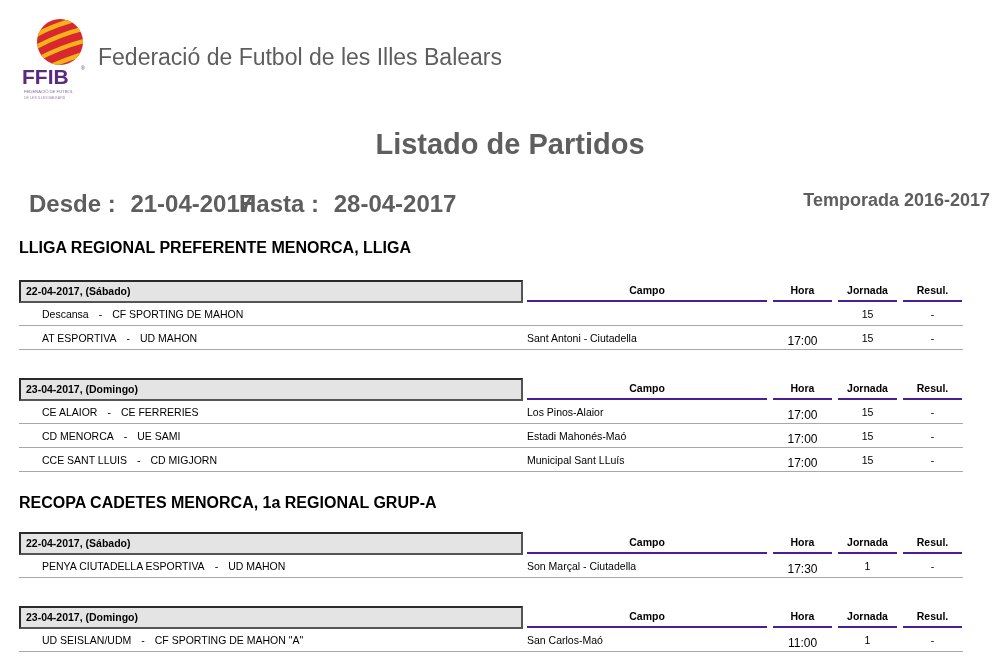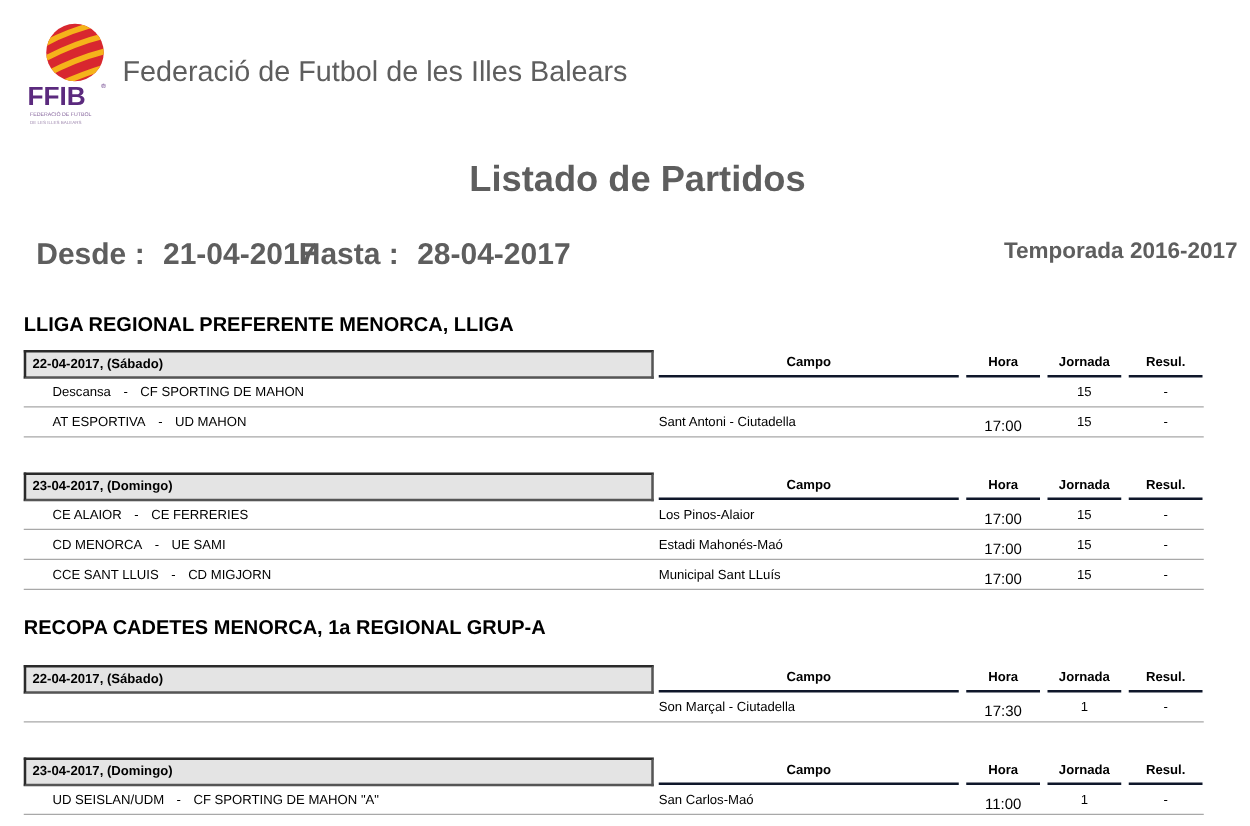--- a/index.html
+++ b/index.html
@@ -14,21 +14,21 @@
   .range .lbl { margin-right: 8px; }
   .desde { left: 29px; }
   .hasta { left: 239px; }
   .temporada { position: absolute; right: 10px; top: 190px; font-size: 18px; font-weight: bold; color: #5e5e5e; white-space: nowrap; }
 
   .comp-title { position: absolute; left: 19px; font-size: 16px; font-weight: bold; color: #000; white-space: nowrap; }
 
   .day-block { position: absolute; left: 19px; width: 944px; }
   .day-header { position: relative; height: 22px; }
   .date-box { position: absolute; left: 0; top: 0; width: 504px; height: 21px; background: #e4e4e4; border: 2px solid #2a2a2a; border-right-color:#555; border-bottom-color:#555; font-size: 10.5px; font-weight: bold; padding: 3px 0 16px 5px; white-space: nowrap; }
-  .col-h { position: absolute; top: 4px; height: 18px; font-size: 10.5px; font-weight: bold; text-align: center; border-bottom: 2px solid #0f172a; }
+  .col-h { position: absolute; top: 4px; height: 18px; font-size: 10.5px; font-weight: bold; text-align: center; border-bottom: 2px solid #4c1d95; }
   .col-campo { left: 508px; width: 240px; }
   .col-hora { left: 754px; width: 59px; }
   .col-jornada { left: 819px; width: 59px; }
   .col-resul { left: 884px; width: 59px; }
 
   .match-row { position: relative; height: 24px; border-bottom: 1.5px solid #a8a8a8; font-size: 10.5px; }
   .match-row span { position: absolute; white-space: nowrap; }
   .m-teams { left: 0; top: 6px; margin-left: 23px; }
   .m-teams .sep { margin: 0 10px; }
   .m-campo { left: 508px; top: 6px; }
@@ -66,21 +66,21 @@
 <div class="range desde">
   <span class="lbl">Desde :</span>
   <span>21-04-2017</span>
 </div>
 <div class="range hasta">
   <span class="lbl">Hasta :</span>
   <span>28-04-2017</span>
 </div>
 <div class="temporada">Temporada 2016-2017</div>
 
-<div class="comp-title" style="top:252px;">LLIGA REGIONAL PREFERENTE MENORCA, LLIGA</div>
+<div class="comp-title" style="top:239px;">LLIGA REGIONAL PREFERENTE MENORCA, LLIGA</div>
 
 <div class="day-block" style="top:280px;">
   <div class="day-header">
     <div class="date-box">22-04-2017,  (Sábado)</div>
     <div class="col-h col-campo">Campo</div>
     <div class="col-h col-hora">Hora</div>
     <div class="col-h col-jornada">Jornada</div>
     <div class="col-h col-resul">Resul.</div>
   </div>
   <div class="match-row">
@@ -134,20 +134,21 @@
 
 <div class="day-block" style="top:532px;">
   <div class="day-header">
     <div class="date-box">22-04-2017,  (Sábado)</div>
     <div class="col-h col-campo">Campo</div>
     <div class="col-h col-hora">Hora</div>
     <div class="col-h col-jornada">Jornada</div>
     <div class="col-h col-resul">Resul.</div>
   </div>
   <div class="match-row">
+    <span class="m-teams"><span style="position:static">PENYA CIUTADELLA ESPORTIVA</span><span style="position:static" class="sep">-</span><span style="position:static">UD MAHON</span></span>
     <span class="m-campo">Son Marçal - Ciutadella</span>
     <span class="m-hora">17:30</span>
     <span class="m-jornada">1</span>
     <span class="m-resul">-</span>
   </div>
 </div>
 
 <div class="day-block" style="top:606px;">
   <div class="day-header">
     <div class="date-box">23-04-2017,  (Domingo)</div>

